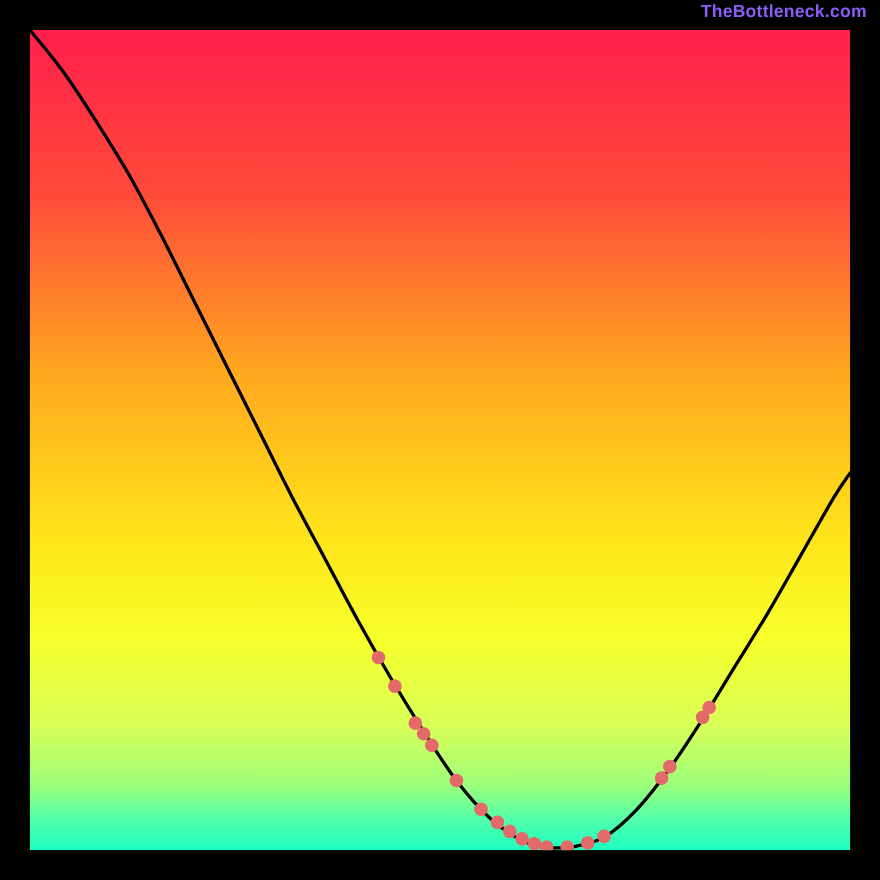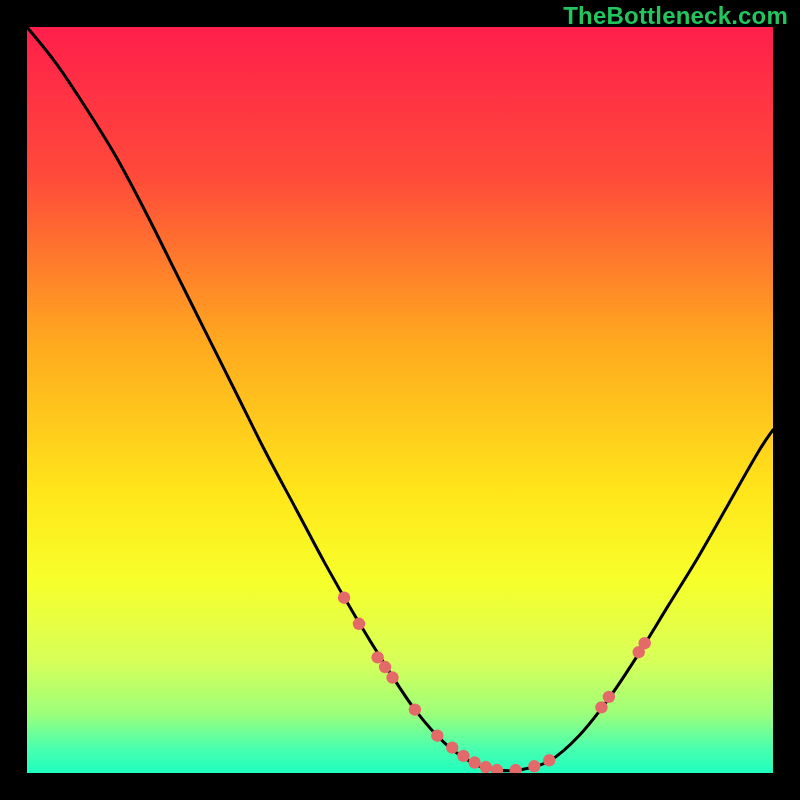--- a/index.html
+++ b/index.html
@@ -8,23 +8,23 @@
     width: 800px;
     height: 800px;
     background: #000;
     position: relative;
   }
   .watermark {
     position: absolute;
     top: 2px;
     right: 12px;
     font-family: Arial, Helvetica, sans-serif;
-    font-size: 24px;
+    font-size: 16px;
     font-weight: bold;
-    color: #22c55e;
+    color: #8b5cf6;
     z-index: 10;
     letter-spacing: 0.2px;
   }
   .plot {
     position: absolute;
     left: 27px;
     top: 27px;
     width: 746px;
     height: 746px;
   }

